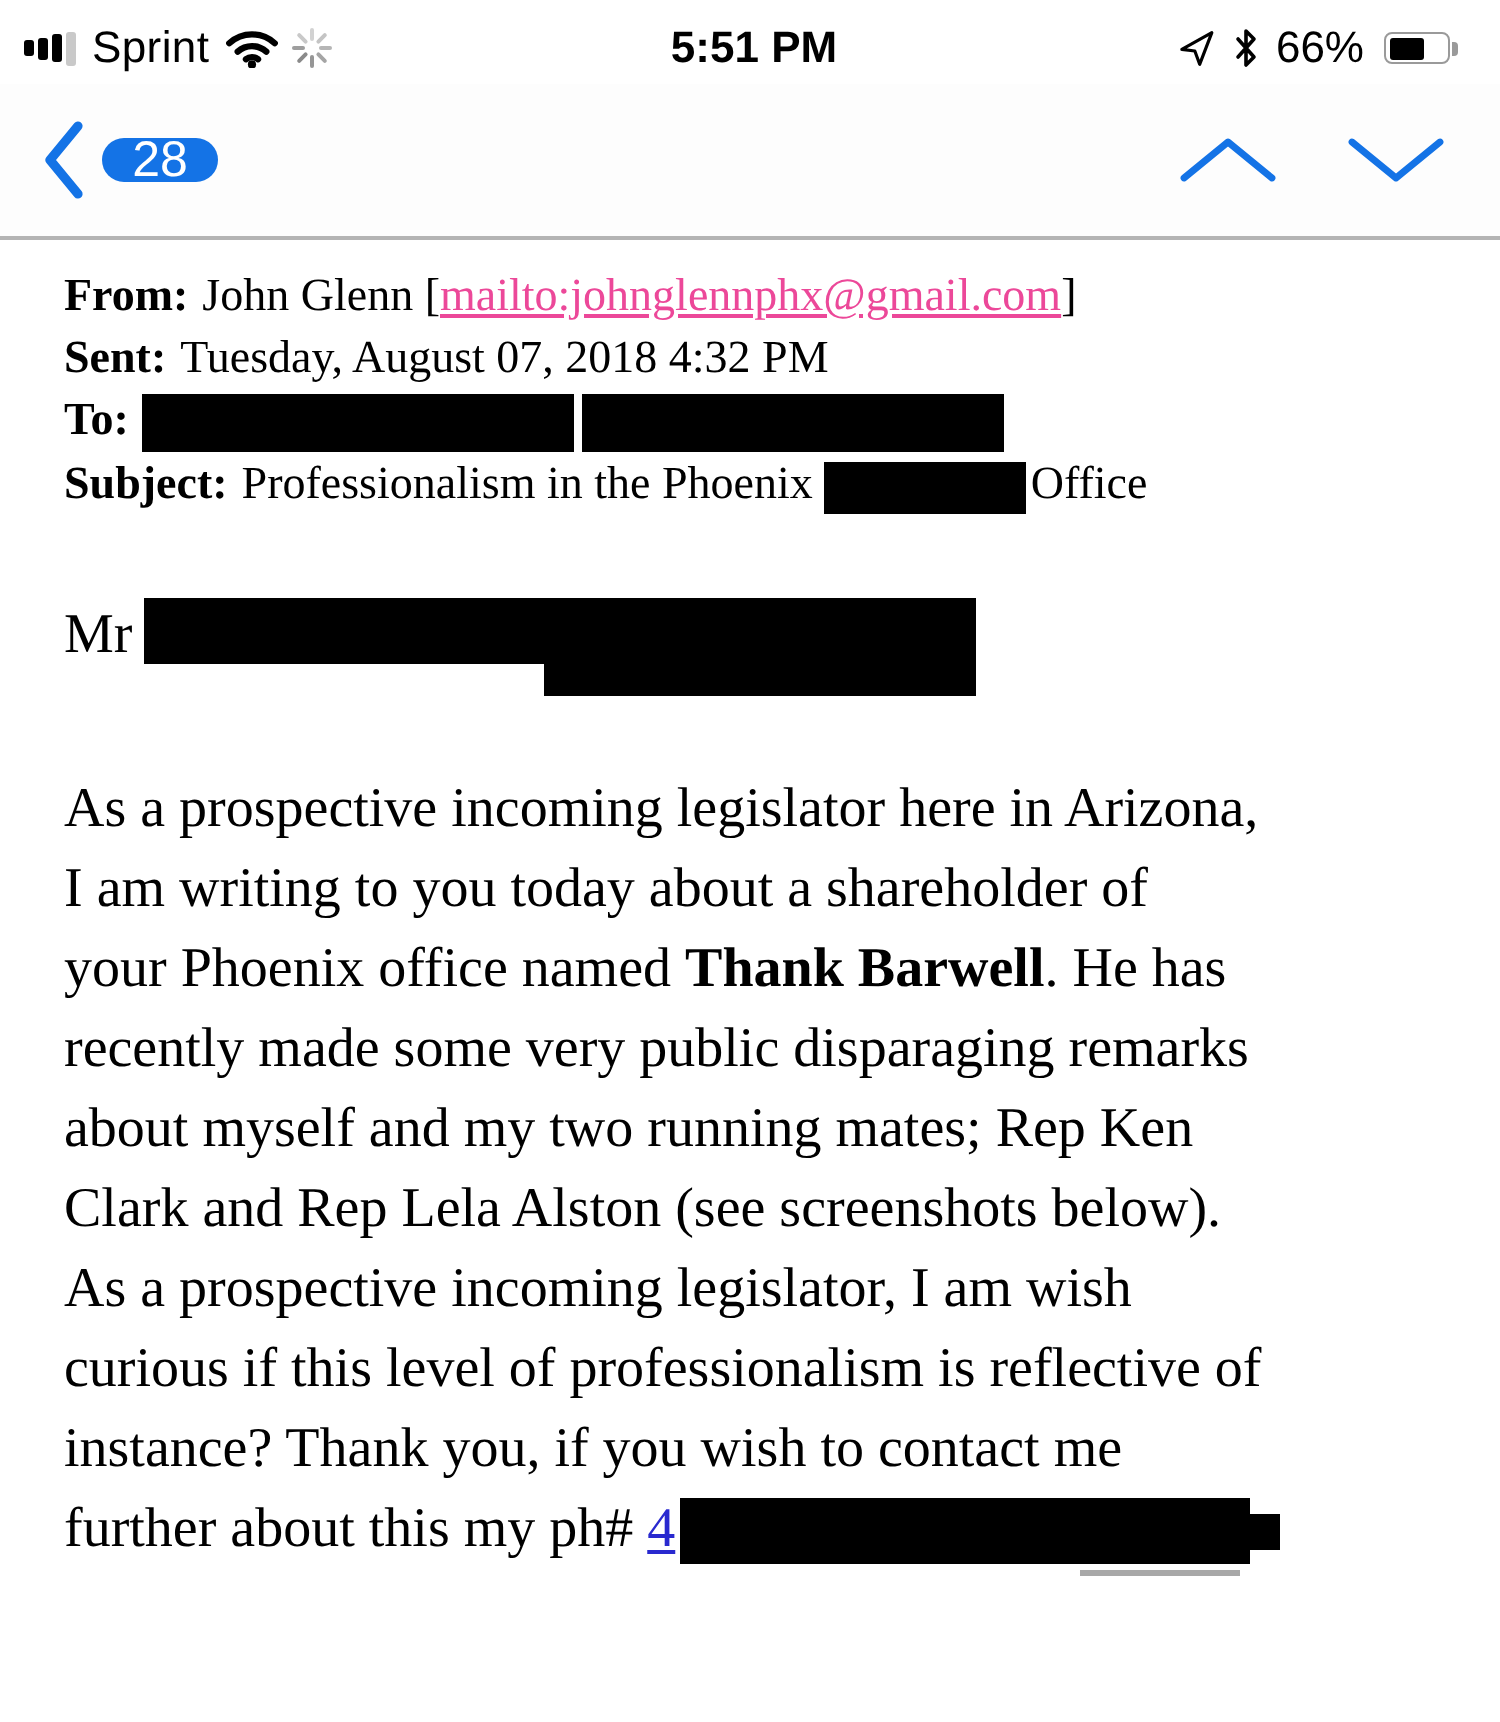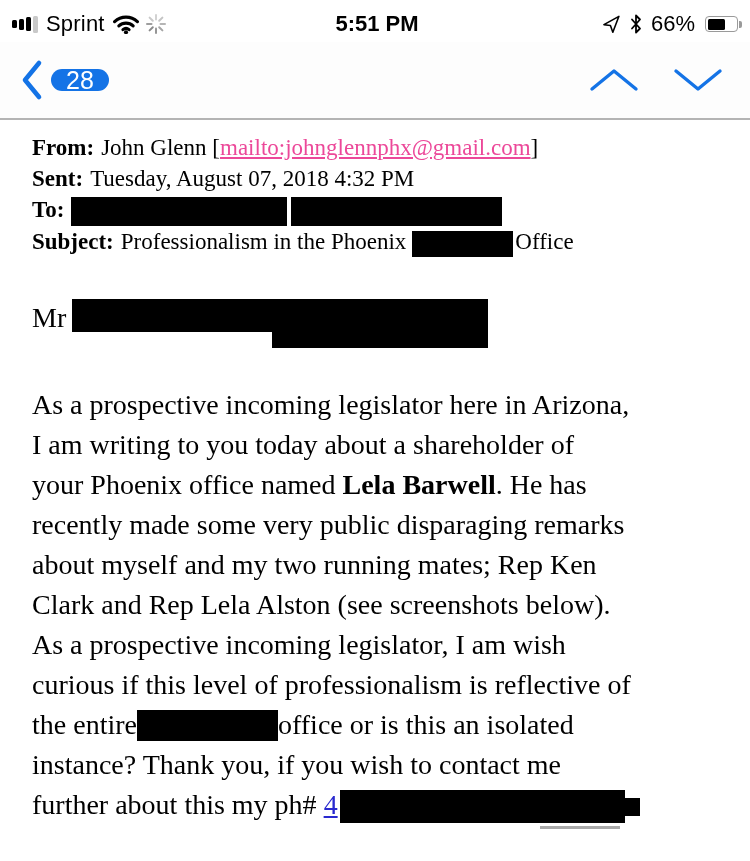--- a/index.html
+++ b/index.html
@@ -2,21 +2,21 @@
 <html><head>
 <meta charset="utf-8">
 <style>
   * { box-sizing: border-box; margin: 0; padding: 0; }
   html, body { width: 750px; height: 861px; background: #fff; overflow: hidden; }
   body { font-family: "Liberation Serif", serif; color: #000; }
 
   
   .status-bar {
     height: 42px; display: flex; align-items: center;
-    padding: 6px 12px 0 12px; position: relative; background: #fff;
+    padding: 6px 25px 0 12px; position: relative; background: #fff;
     font-family: "Liberation Sans", sans-serif; font-size: 22px;
   }
   .signal-bars { display: flex; align-items: flex-end; gap: 2px; margin-right: 8px; }
   .signal-bars i { display: block; width: 5px; border-radius: 1.5px; background: #000; }
   .sb1 { height: 8px; } .sb2 { height: 11px; } .sb3 { height: 14px; }
   .sb4 { height: 17px; background: #c9c9c9 !important; }
   .carrier { margin-right: 8px; letter-spacing: 0.2px; }
   .icon { display: inline-flex; align-items: center; }
   .wifi-wrap { margin-right: 6px; }
   .status-time {
@@ -162,24 +162,23 @@
     </div>
   </div>
 
   <div class="salutation">
     <span>Mr</span><span class="mr-redaction"><span class="mr-r1"></span><span class="mr-r2"></span></span>
   </div>
 
   <div class="body-block">
     <div>As a prospective incoming legislator here in Arizona,</div>
     <div>I am writing to you today about a shareholder of</div>
-    <div><span>your Phoenix office named </span><span class="bold-name">Lela Barwell</span><span>. He has</span></div>
+    <div><span>your Phoenix office named </span><span class="bold-name">Thank Barwell</span><span>. He has</span></div>
     <div>recently made some very public disparaging remarks</div>
     <div>about myself and my two running mates; Rep Ken</div>
     <div>Clark and Rep Lela Alston (see screenshots below).</div>
     <div>As a prospective incoming legislator, I am wish</div>
     <div>curious if this level of professionalism is reflective of</div>
-    <div><span>the entire</span><span class="redaction entire-bar"></span><span>office or is this an isolated</span></div>
     <div>instance? Thank you, if you wish to contact me</div>
     <div><span>further about this my ph# </span><a class="phone-link">4</a><span class="redaction phone-bar"><span class="phone-underline"></span></span></div>
   </div>
 
 </div>
 
 </body></html>

